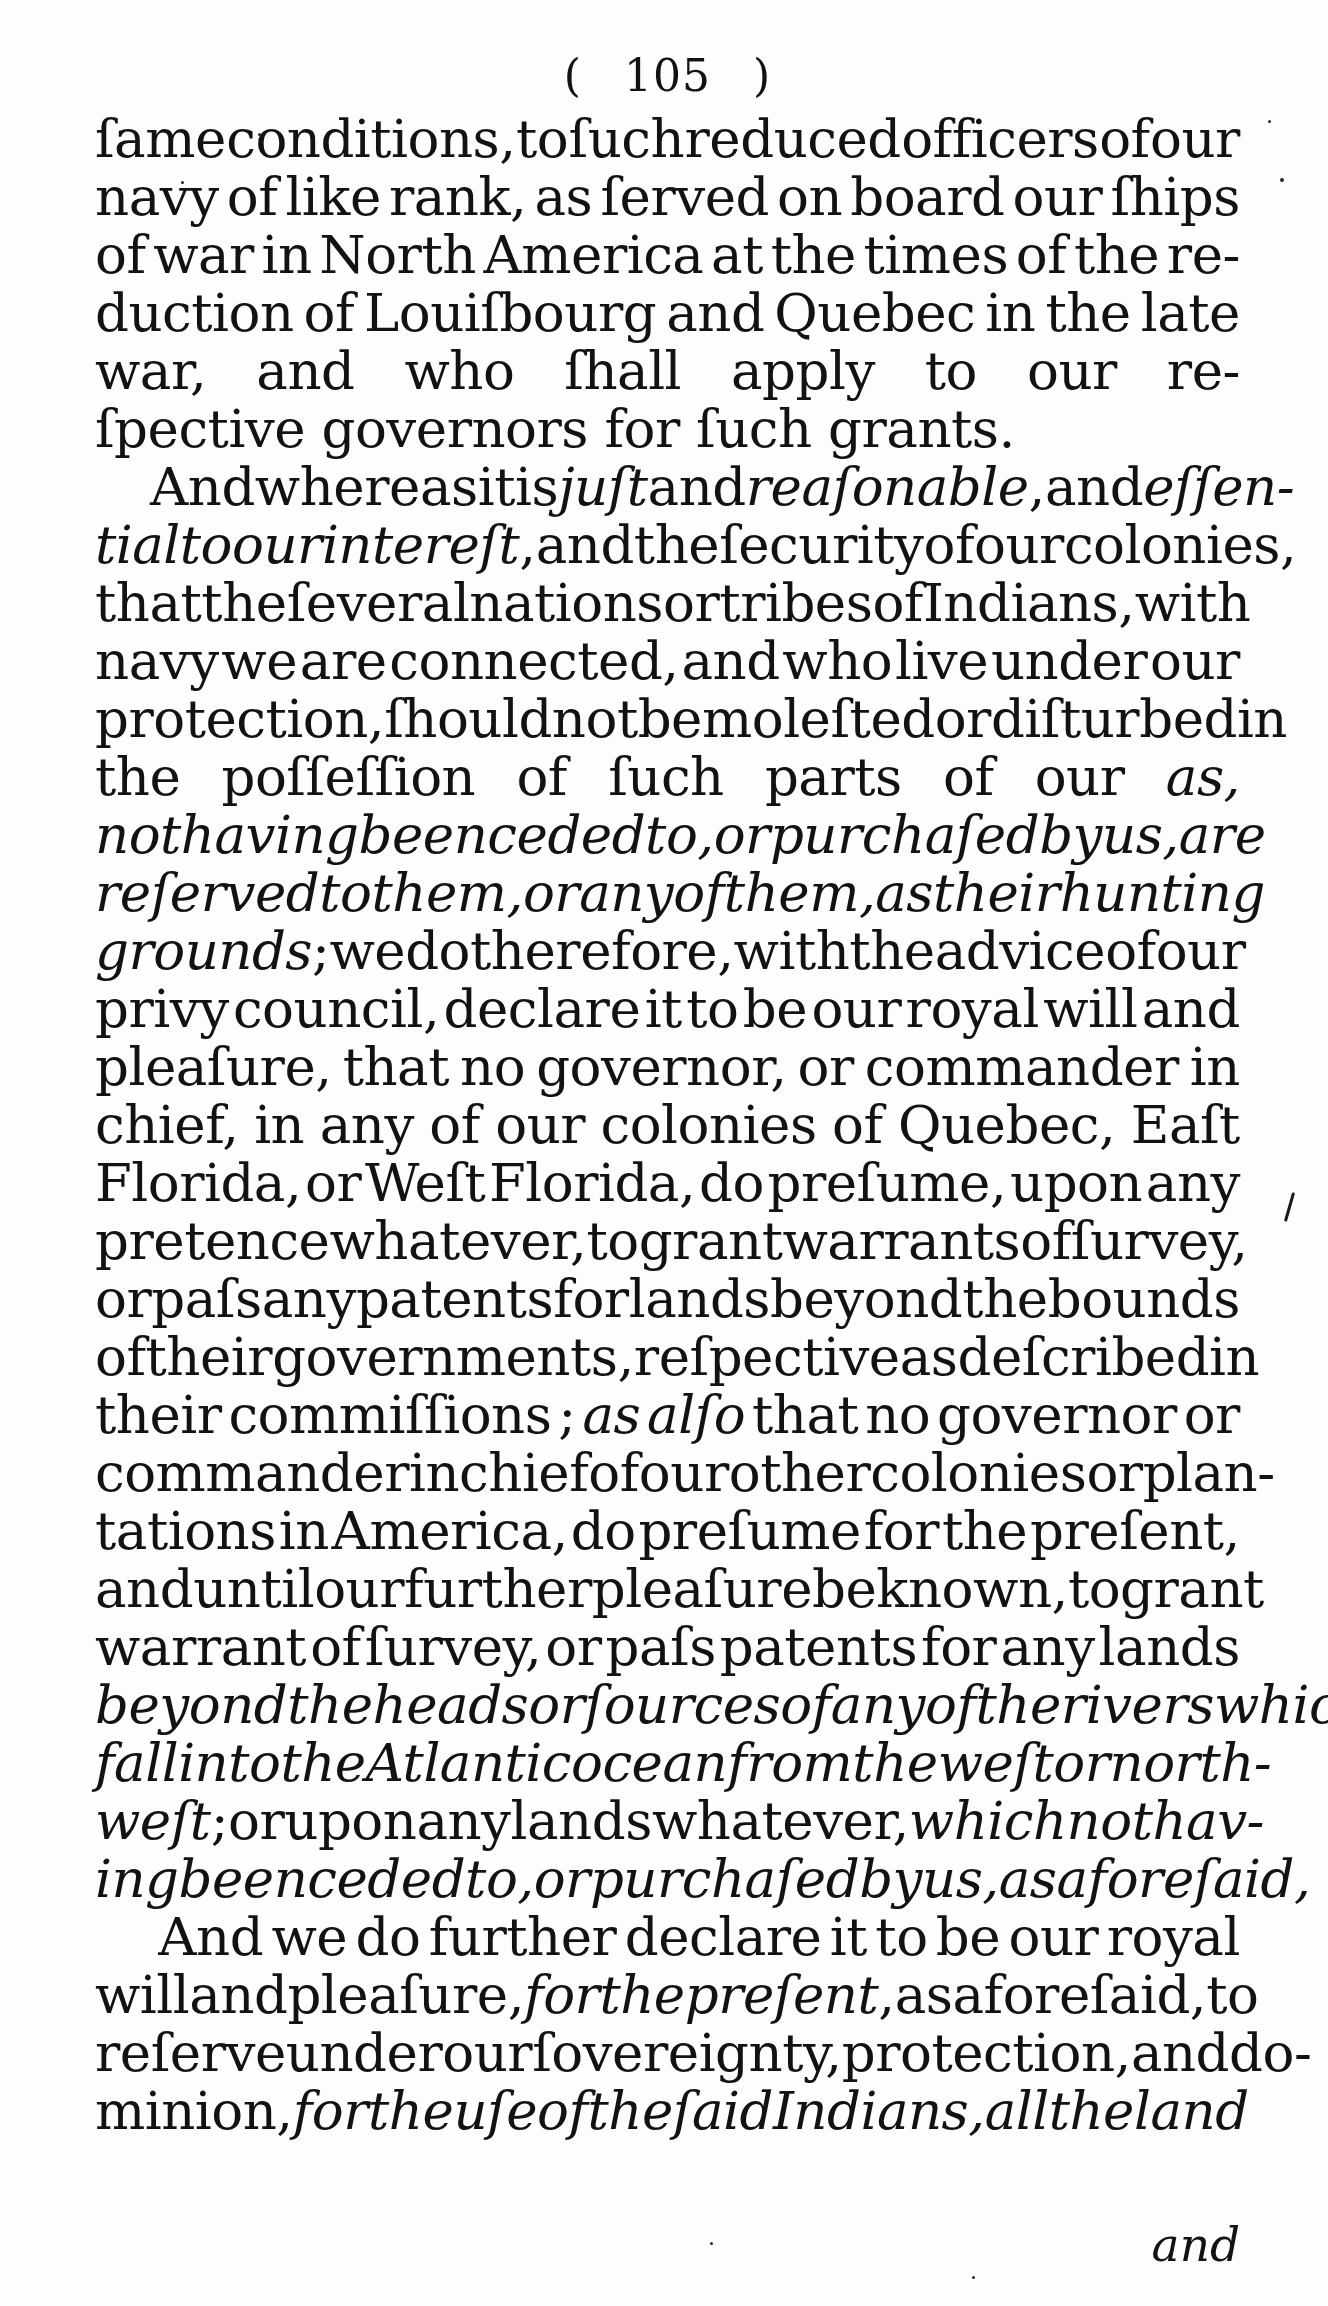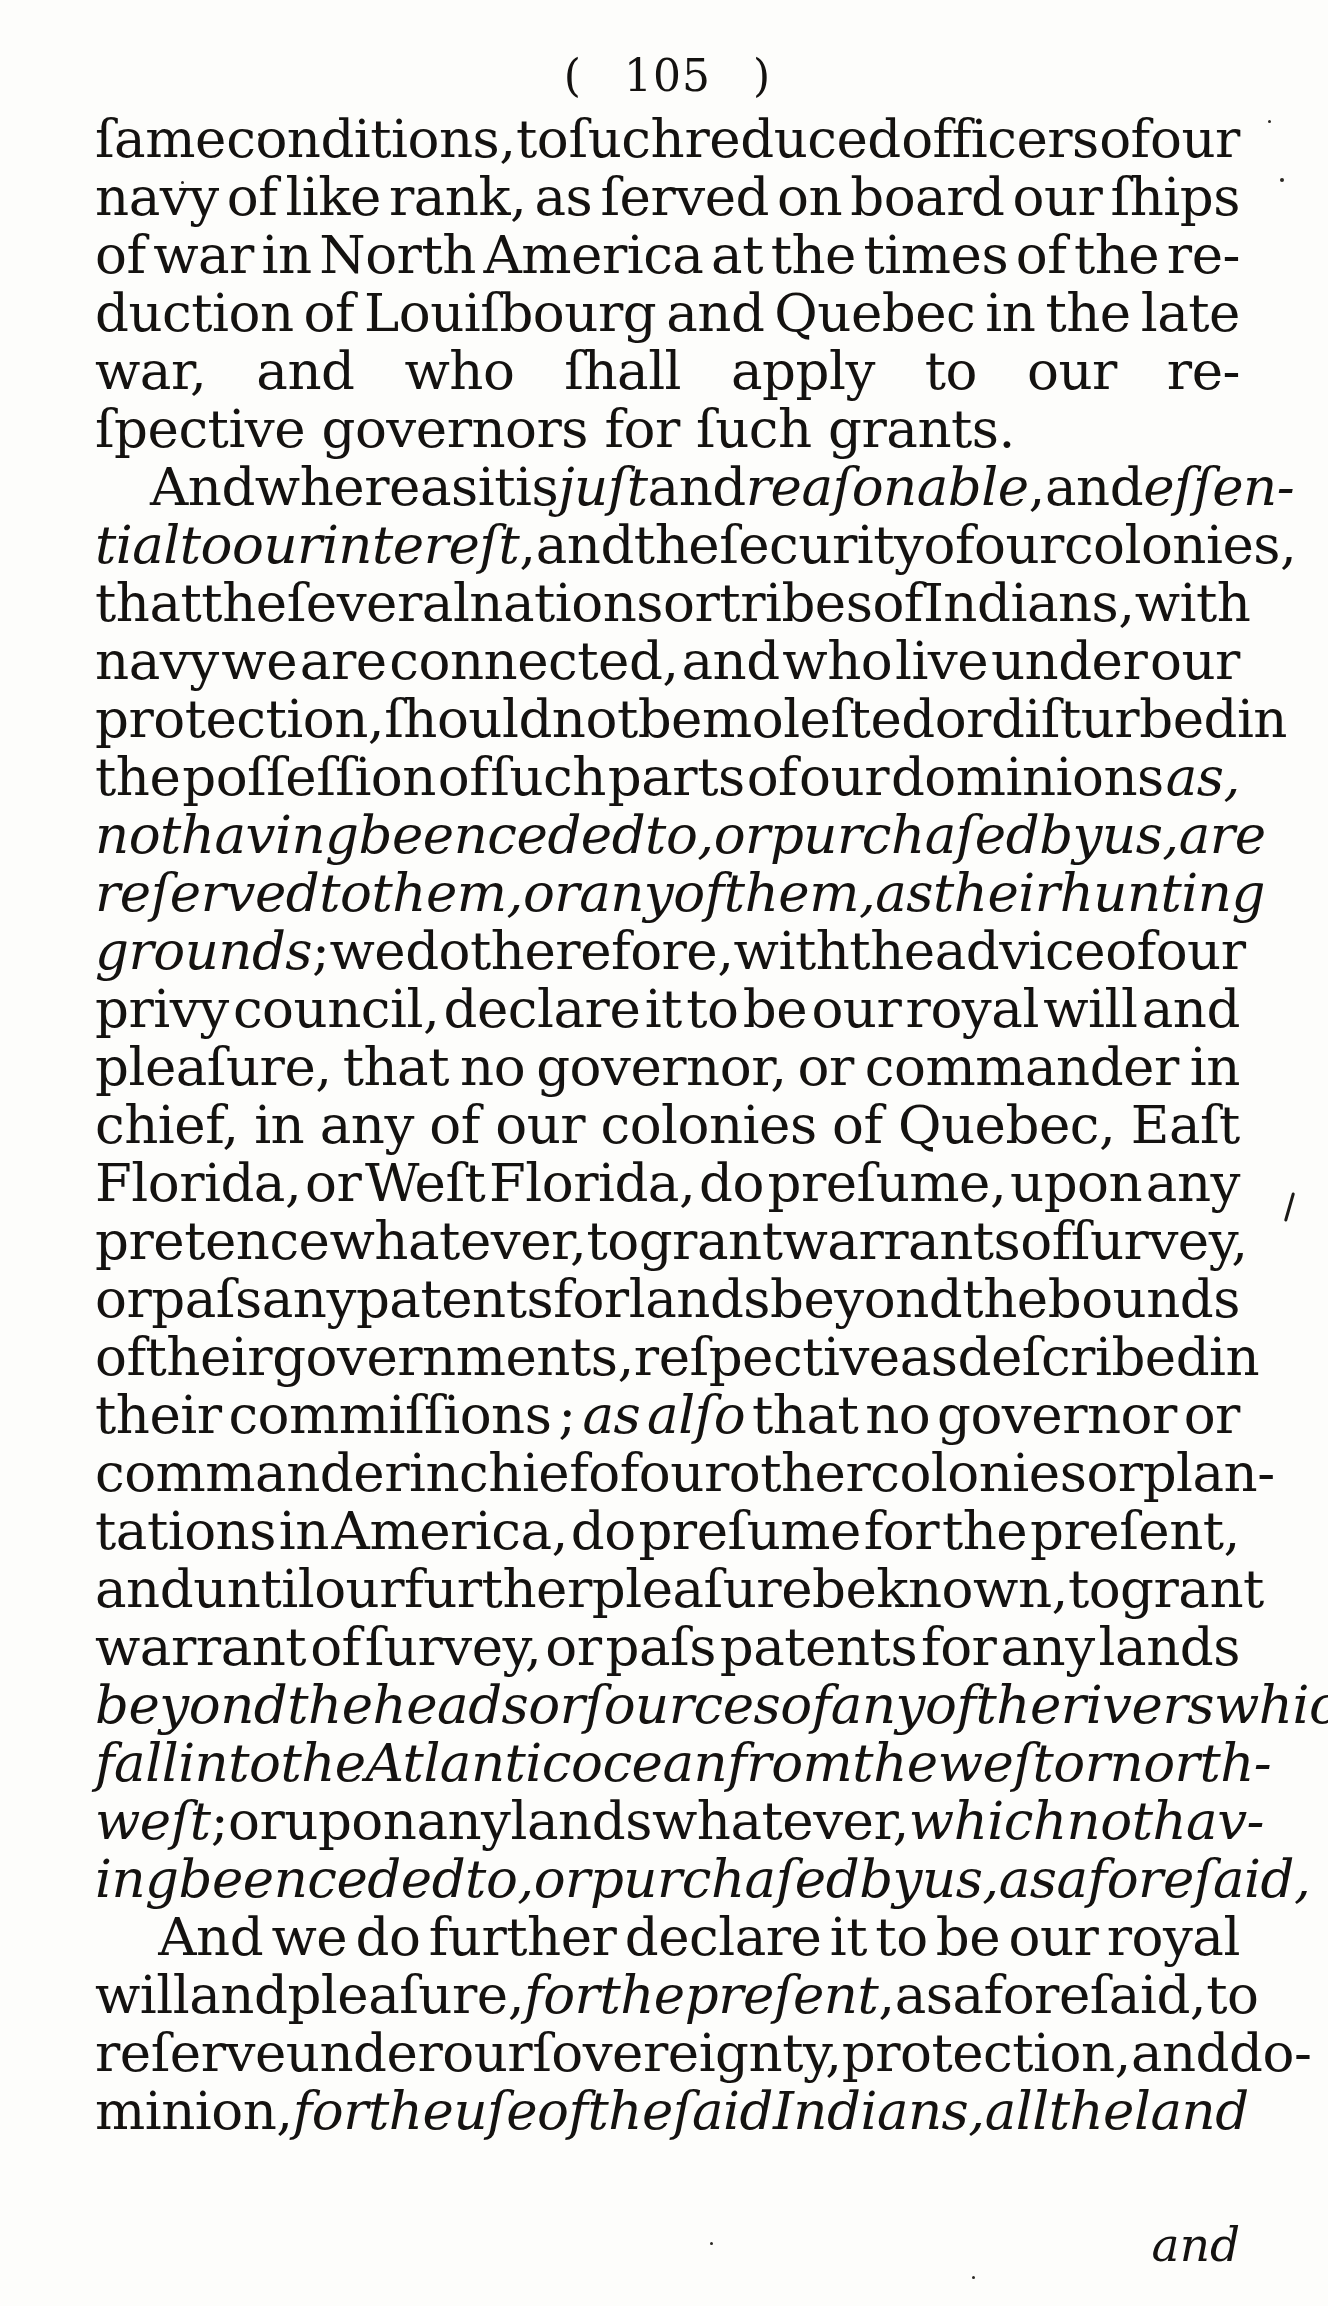--- a/index.html
+++ b/index.html
@@ -170,21 +170,20 @@
         <span class="word"><span>in</span></span>
       </div>
       <div class="line just">
         <span class="word"><span>the</span></span>
         <span class="word"><span>poſſeſſion</span></span>
         <span class="word"><span>of</span></span>
         <span class="word"><span>ſuch</span></span>
         <span class="word"><span>parts</span></span>
         <span class="word"><span>of</span></span>
         <span class="word"><span>our</span></span>
-        <span class="word"><span>dominions</span></span>
         <span class="word"><span class="it">as,</span></span>
       </div>
       <div class="line just">
         <span class="word"><span class="it">not</span></span>
         <span class="word"><span class="it">having</span></span>
         <span class="word"><span class="it">been</span></span>
         <span class="word"><span class="it">ceded</span></span>
         <span class="word"><span class="it">to,</span></span>
         <span class="word"><span class="it">or</span></span>
         <span class="word"><span class="it">purchaſed</span></span>

